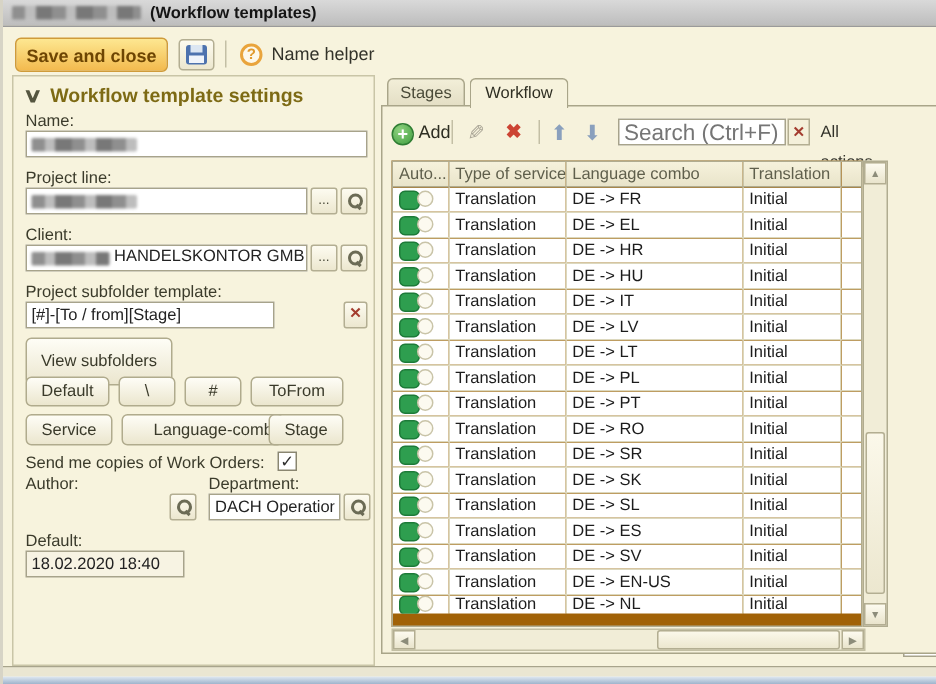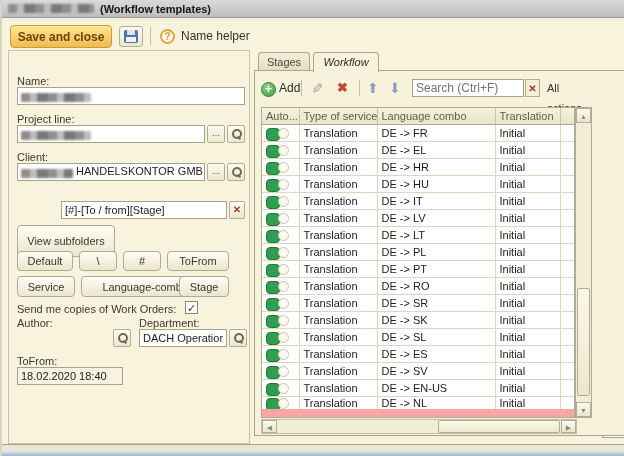--- a/index.html
+++ b/index.html
@@ -47,42 +47,42 @@
   .cream-btn { position:absolute; background:linear-gradient(#fefdf6,#ebe6ce); border:1px solid #b0ab8d; border-radius:4px;
     font-family:"Liberation Sans",sans-serif; font-size:11px; color:#3a3a2a; cursor:pointer; }
   .clear-x { color:#a33c2e; font-weight:bold; font-size:10px; }
   .checkbox { display:inline-block; width:13px; height:13px; border:1px solid #8a8670; background:#fff;
     text-align:center; line-height:12px; font-size:11px; color:#2e2e2e; vertical-align:middle; }
 
   
   .tab { position:absolute; top:52px; height:19px; border:1px solid #a9a589; border-bottom:none;
     border-radius:4px 4px 0 0; text-align:center; font-size:11px; line-height:18px; cursor:pointer; }
   .tab.inactive { background:linear-gradient(#f2eed8,#e3dec4); color:#4a4a38; }
-  .tab.active { background:#f6f2dc; height:20px; z-index:3; font-weight:normal; color:#2e2e22;font-style:italic; }
+  .tab.active { background:#f6f2dc; height:20px; z-index:3; font-weight:normal; color:#2e2e22; }
   .center-panel { position:absolute; left:252px; top:70px; width:411px; height:366px;
     border:1px solid #a9a589; background:#f6f2dc; z-index:2; }
 
   .wf-toolbar { position:absolute; left:4px; top:5px; height:24px; width:334px; }
   .add-circle { display:inline-block; width:15px; height:15px; border-radius:50%;
     background:radial-gradient(circle at 35% 30%,#8fd27f,#3f9e3f); border:1px solid #2e7d32;
     color:#fff; font-weight:bold; font-size:12px; line-height:13px; text-align:center; vertical-align:middle; }
   .tb-item { position:absolute; top:2px; height:20px; line-height:20px; cursor:pointer; }
   .pencil { color:#a9a596; font-size:14px; transform:rotate(90deg); display:inline-block; }
   .del-x { color:#cc4433; font-weight:bold; font-size:13px; }
   .arrow-up,.arrow-down { color:#8aa0bd; font-size:14px; }
   .search-box { position:absolute; left:153px; top:3px; width:112px; height:18px; border:1px solid #a7a38b; background:#fff;
-    font-size:12px; padding:1px 3px; color:#222; font-family:"Liberation Sans",sans-serif; }
+    font-size:15px; padding:1px 3px; color:#222; font-family:"Liberation Sans",sans-serif; }
   .search-clear { position:absolute; left:266px; top:3px; width:15px; height:18px; background:#f4f0da; border:1px solid #b3ae92;
     text-align:center; line-height:16px; }
   .all-actions { position:absolute; left:288px; top:2px; height:20px; line-height:20px; font-size:11px; color:#33332a; cursor:pointer; }
   .caret { font-size:8px; color:#55554a; }
 
   
   .grid-wrap { position:absolute; left:6px; top:36px; width:314px; height:311px; overflow:hidden;
-    border:1px solid #b0ac90; background:#fca5a5; }
+    border:1px solid #b0ac90; background:#a16207; }
   table.grid { border-collapse:collapse; table-layout:fixed; width:312px; }
   .grid col.c-auto{width:37px}.grid col.c-svc{width:78px}.grid col.c-combo{width:118px}.grid col.c-tr{width:65px}.grid col.c-fill{width:14px}
   .grid th { height:16px; background:linear-gradient(#f6f2dc,#e9e4ca); border-right:1px solid #c9c4a8; border-bottom:1px solid #b0ac90;
     font-weight:normal; font-size:11px; color:#5f5f4c; text-align:left; padding:0 4px; white-space:nowrap; overflow:hidden; }
   .grid td { height:17px; border-right:1px solid #dcd8be; border-bottom:1px solid #dcd8be; font-size:11px; color:#1c1c1c;
     padding:0 4px; white-space:nowrap; overflow:hidden; background:#fff; }
   .grid tr.partial td { height:5px; border-bottom:none; }
   .toggle { position:relative; display:inline-block; width:22px; height:11px; vertical-align:middle; }
   .toggle:before { content:""; position:absolute; left:0; top:0; width:12px; height:11px; border-radius:4px;
     background:#2e9e4f; border:1px solid #1d7a38; }
@@ -124,35 +124,37 @@
 
   <button class="btn-save">Save and close</button>
   <div class="btn-floppy">
     <span class="floppy"></span>
   </div>
   <div class="toolbar-sep"></div>
   <div class="help-icon">?</div>
   <div class="close-helper">Name helper</div>
 
   <div class="left-panel">
+    <div class="lp-heading"><span class="chev">∨</span><span>Workflow template settings</span></div>
 
     <div class="lbl" style="left:8px; top:24px;">Name:</div>
     <div class="inp" style="left:8px; top:36px; width:228px;"><span class="redacted" style="width:70px; margin-top:3px;"></span></div>
 
     <div class="lbl" style="left:8px; top:62px;">Project line:</div>
     <div class="inp" style="left:8px; top:74px; width:188px;"><span class="redacted" style="width:70px; margin-top:3px;"></span></div>
     <div class="sq-btn" style="left:198px; top:74px;">...</div>
     <div class="sq-btn" style="left:218px; top:74px;"><span class="mag" style="margin-top:3px;"></span></div>
 
     <div class="lbl" style="left:8px; top:100px;">Client:</div>
     <div class="inp" style="left:8px; top:112px; width:188px; white-space:nowrap; overflow:hidden;"><span class="redacted" style="width:52px; margin-top:3px; margin-right:3px;"></span><span>HANDELSKONTOR GMB</span></div>
     <div class="sq-btn" style="left:198px; top:112px;">...</div>
     <div class="sq-btn" style="left:218px; top:112px;"><span class="mag" style="margin-top:3px;"></span></div>
 
-    <input class="inp" style="left: 8px; top: 150px; width: 166px; margin-left: 44px;" value="[#]-[To / from][Stage]">
+    <div class="lbl" style="left:8px; top:138px;">Project subfolder template:</div>
+    <input class="inp" style="left: 8px; top: 150px; width: 166px;" value="[#]-[To / from][Stage]">
     <div class="sq-btn" style="left:220px; top:150px; width:16px;"><span class="clear-x">✕</span></div>
 
     <button class="cream-btn" style="left:8px; top:174px; width:98px; height:32px;">View subfolders</button>
 
     <button class="cream-btn" style="left:8px; top:200px; width:56px; height:20px;">Default</button>
     <button class="cream-btn" style="left:70px; top:200px; width:38px; height:20px;">\</button>
     <button class="cream-btn" style="left:114px; top:200px; width:38px; height:20px;">#</button>
     <button class="cream-btn" style="left:158px; top:200px; width:62px; height:20px;">ToFrom</button>
 
     <button class="cream-btn" style="left:8px; top:225px; width:58px; height:21px;">Service</button>
@@ -161,21 +163,21 @@
 
     <div class="lbl" style="left:8px; top:252px;">Send me copies of Work Orders:</div>
     <span class="checkbox" style="position:absolute; left:176px; top:250px;">✓</span>
 
     <div class="lbl" style="left:8px; top:266px;">Author:</div>
     <div class="sq-btn" style="left:104px; top:278px;"><span class="mag" style="margin-top:3px;"></span></div>
     <div class="lbl" style="left:130px; top:266px;">Department:</div>
     <input class="inp" style="left: 130px; top: 278px; width: 88px;" value="DACH Operations">
     <div class="sq-btn" style="left:220px; top:278px;"><span class="mag" style="margin-top:3px;"></span></div>
 
-    <div class="lbl" style="left:8px; top:304px;">ToFrom:</div>
+    <div class="lbl" style="left:8px; top:304px;">Default:</div>
     <input class="inp ro" style="left: 8px; top: 316px; width: 106px;" readonly="" value="18.02.2020 18:40">
   </div>
 
   <div class="tab inactive" style="left:256px; width:52px;">Stages</div>
   <div class="tab active" style="left:311px; width:66px;">Workflow</div>
 
   <div class="center-panel">
     <div class="wf-toolbar">
       <div class="tb-item" style="left:2px;">
         <span class="add-circle">+</span>

